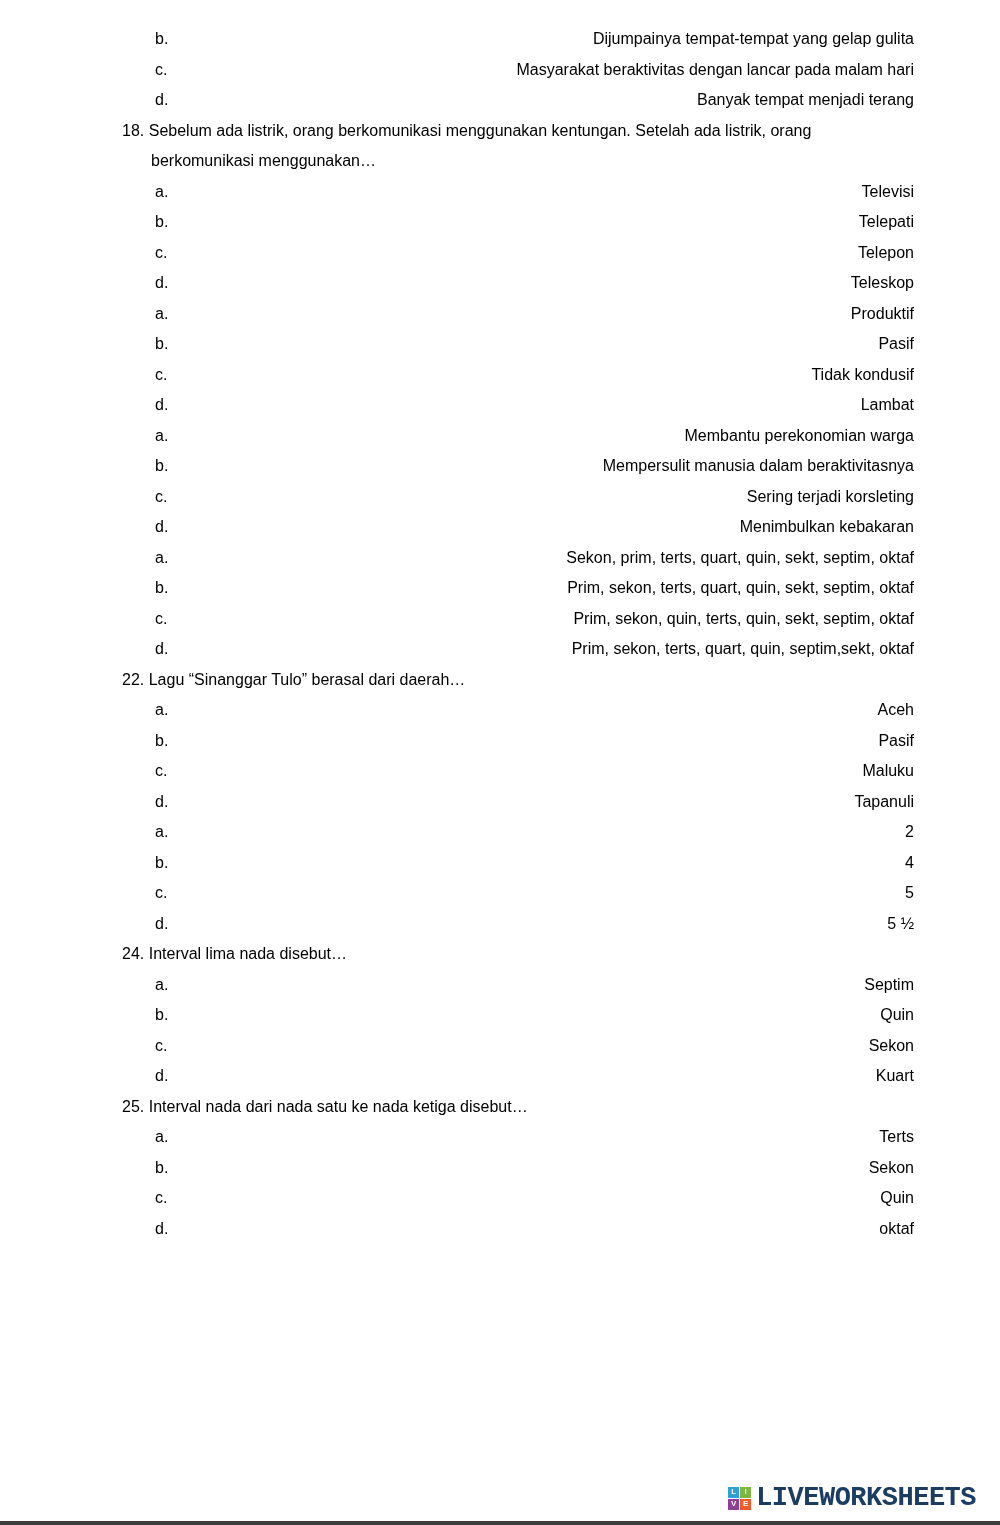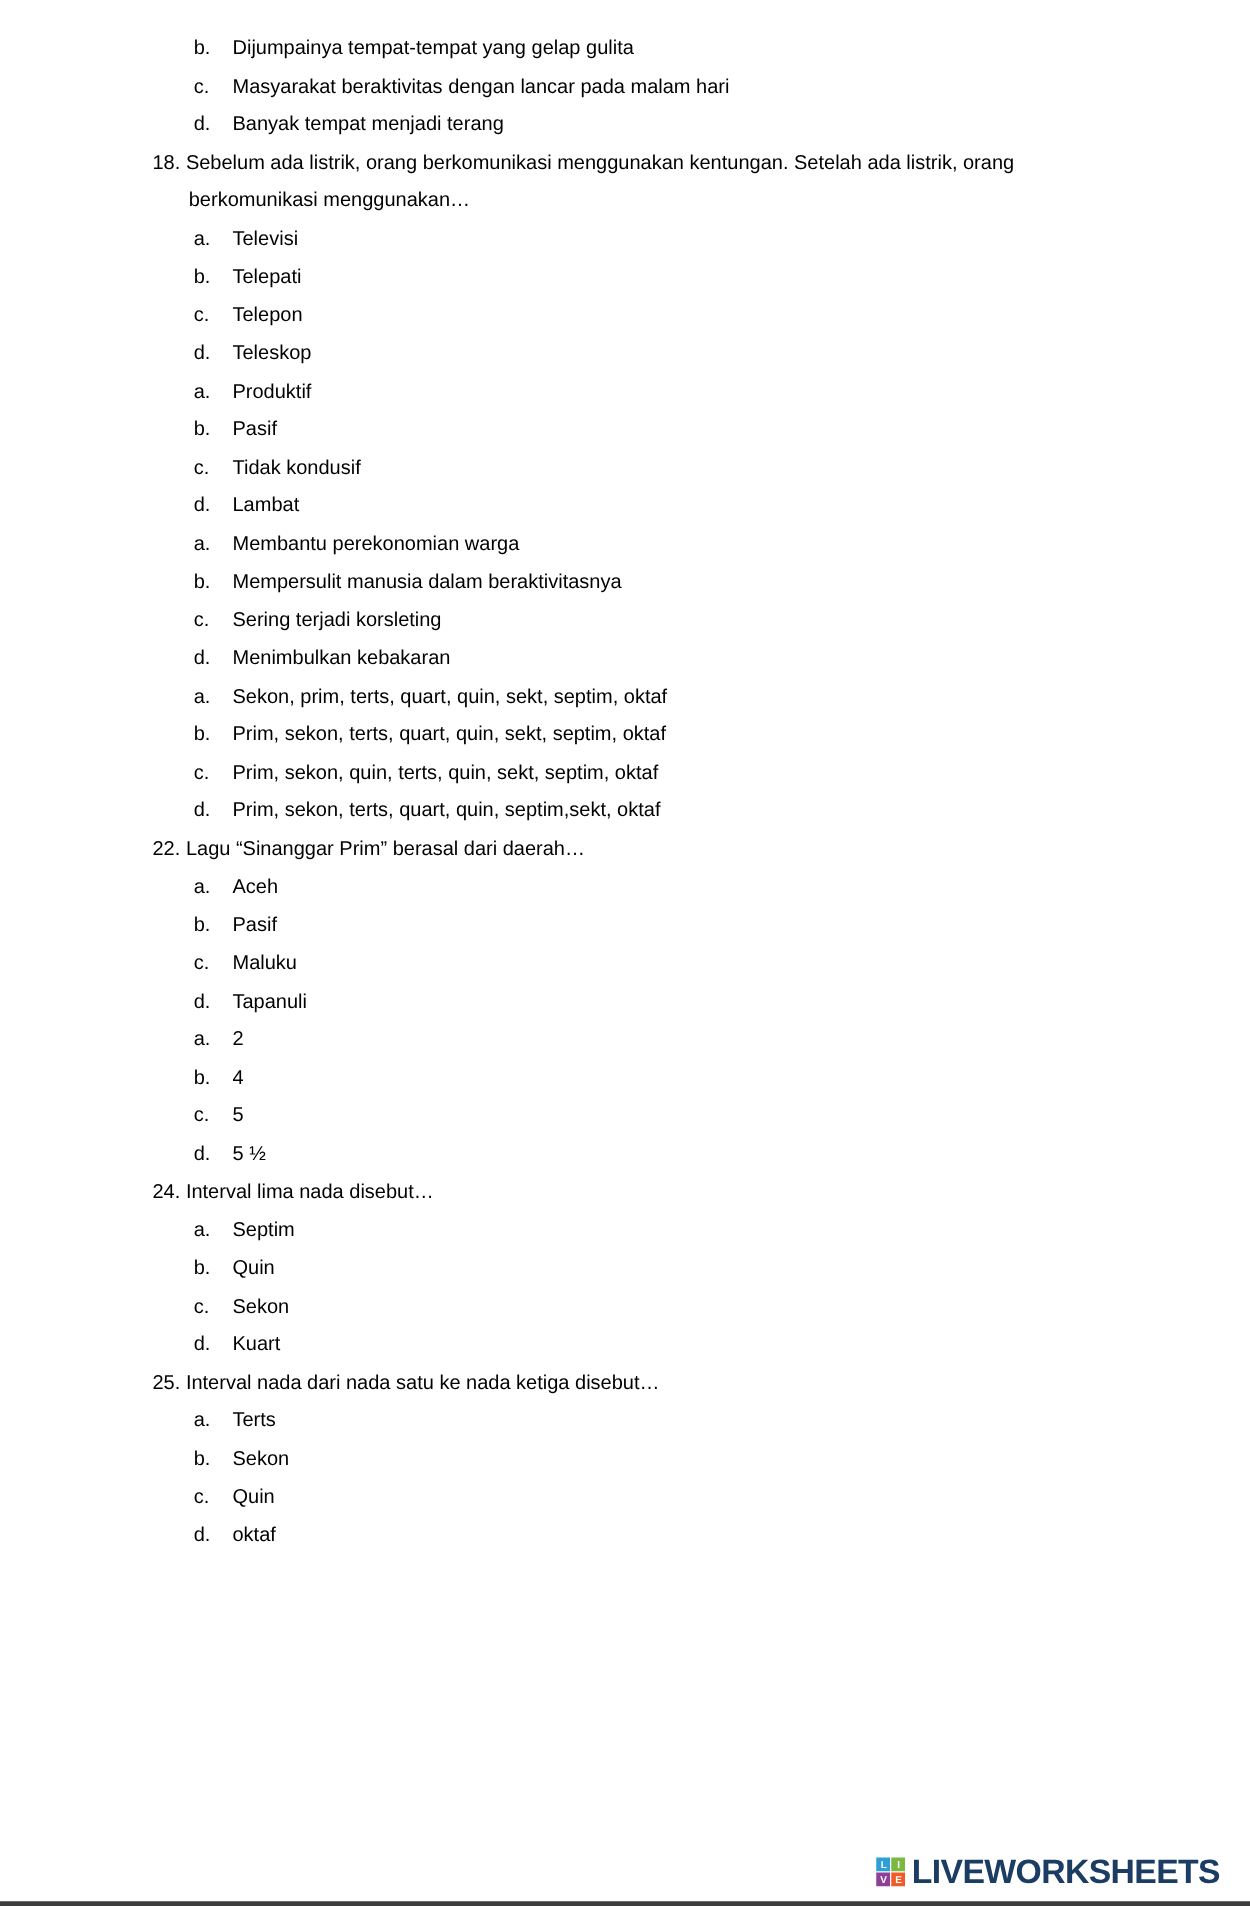--- a/index.html
+++ b/index.html
@@ -9,21 +9,21 @@
     font-family:"Liberation Sans", sans-serif; color:#000000;
   }
   .content {
     position:absolute; top:24px; left:122px; width:792px;
     font-size:16px; line-height:30.5px;
   }
   .qline { padding-left:29px; text-indent:-29px; }
   .qnum { }
   .option { padding-left:33px; display:flex; }
   .opt-letter { width:31px; flex:0 0 31px; }
-  .opt-text { flex:1 1 auto; }
+  .opt-text { flex:1 1 auto;text-align:right; }
   .footer {
     position:absolute; right:24px; bottom:12px;
     display:flex; align-items:center; gap:5px; cursor:pointer;
   }
   .logo-grid {
     display:grid; grid-template-columns:11px 11px; grid-template-rows:11px 11px;
     gap:1px; flex:0 0 auto;
   }
   .logo-sq {
     color:#ffffff; font-size:8px; font-weight:bold; line-height:1;
@@ -121,21 +121,21 @@
       <span class="opt-letter">c.</span>
       <span class="opt-text">Prim, sekon, quin, terts, quin, sekt, septim, oktaf</span>
     </div>
     <div class="option">
       <span class="opt-letter">d.</span>
       <span class="opt-text">Prim, sekon, terts, quart, quin, septim,sekt, oktaf</span>
     </div>
   </div>
 
   <div>
-    <div class="qline"><span class="qnum">22.</span> <span>Lagu “Sinanggar Prim” berasal dari daerah…</span></div>
+    <div class="qline"><span class="qnum">22.</span> <span>Lagu “Sinanggar Tulo” berasal dari daerah…</span></div>
     <div class="option">
       <span class="opt-letter">a.</span>
       <span class="opt-text">Aceh</span>
     </div>
     <div class="option">
       <span class="opt-letter">b.</span>
       <span class="opt-text">Pasif</span>
     </div>
     <div class="option">
       <span class="opt-letter">c.</span>
@@ -208,16 +208,16 @@
 
 </div>
 
 <div class="footer">
   <div class="logo-grid">
     <span class="logo-sq" style="background: rgb(47, 159, 216);">L</span>
     <span class="logo-sq" style="background: rgb(124, 185, 66);">I</span>
     <span class="logo-sq" style="background: rgb(142, 63, 151);">V</span>
     <span class="logo-sq" style="background: rgb(241, 90, 41);">E</span>
   </div>
-  <span class="brand" style="color: rgb(27, 60, 99);">LIVEWORKSHEETS</span>
+  <span class="brand" style="color: rgb(27, 60, 99); font-family: Liberation Mono, monospace;">LIVEWORKSHEETS</span>
 </div>
 
 <div class="bottom-edge" style="background: rgb(61, 61, 61);"></div>
 
 </body></html>

